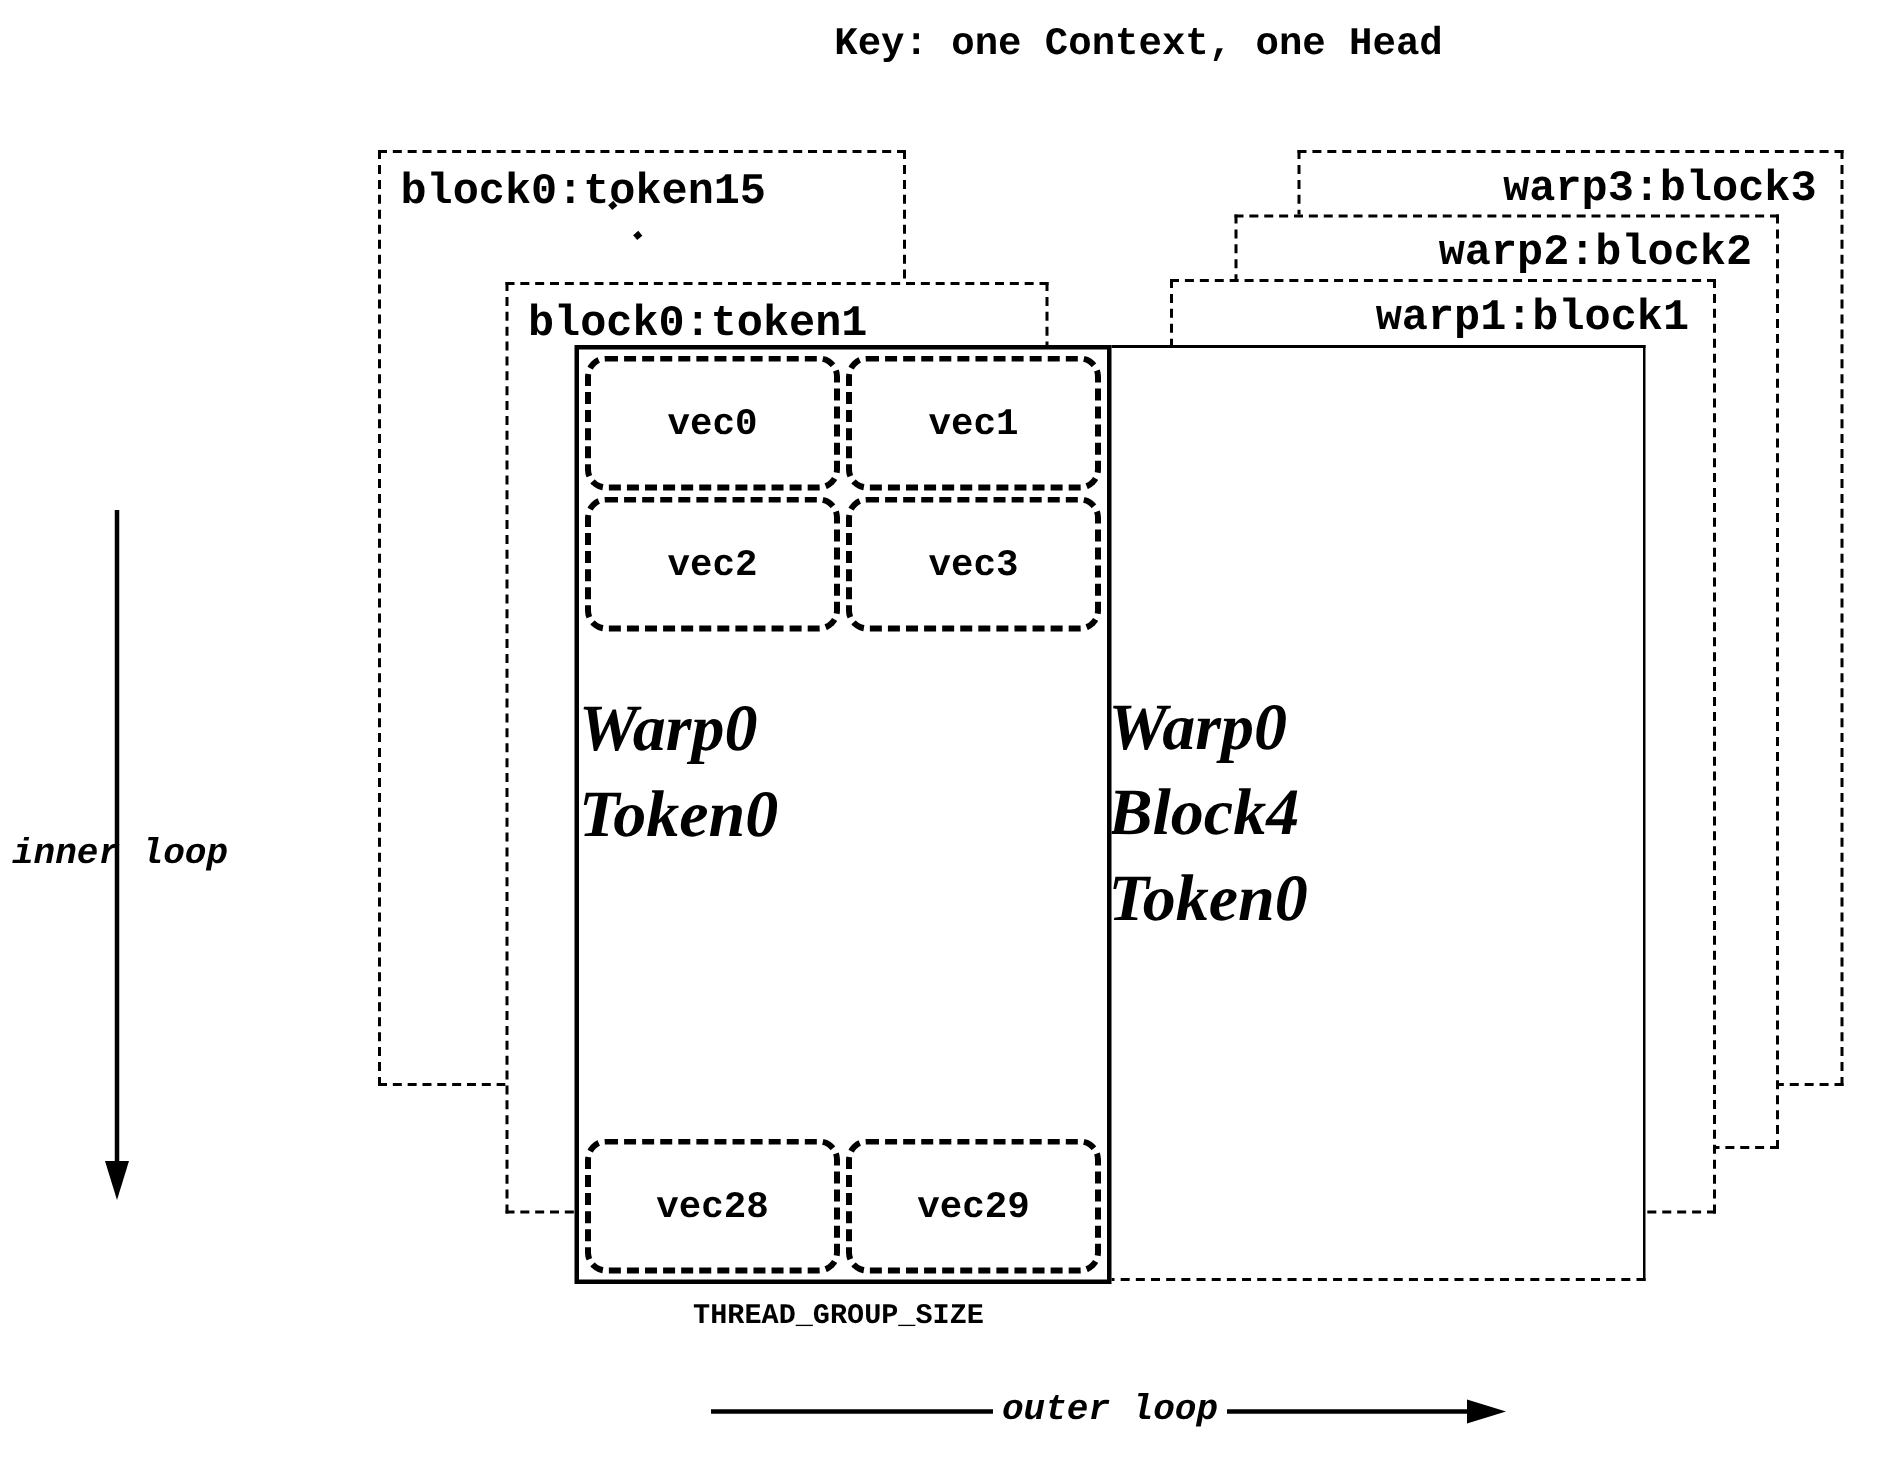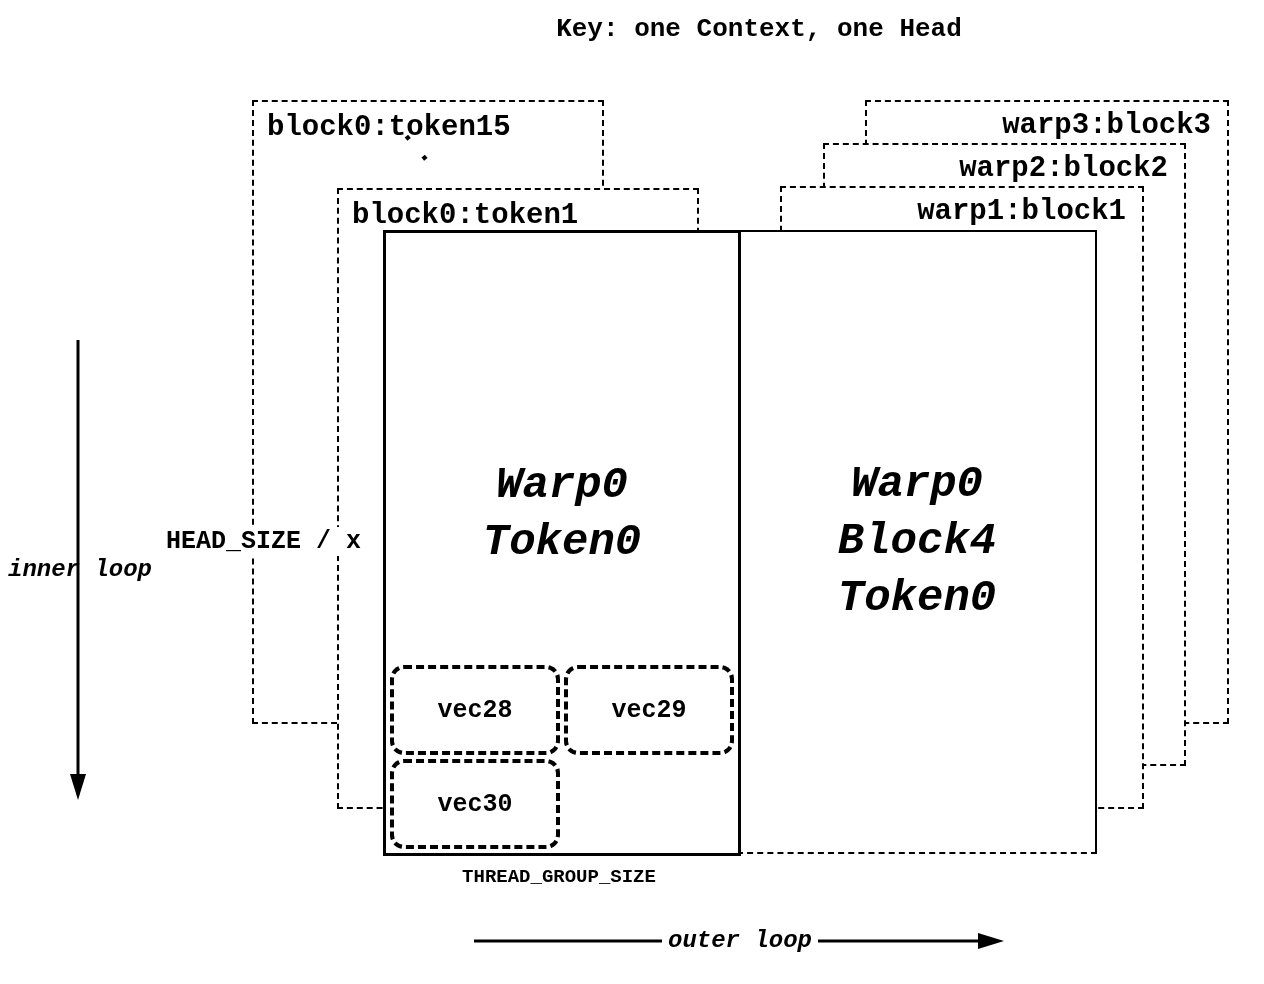--- a/index.html
+++ b/index.html
@@ -74,25 +74,25 @@
     align-items: center;
     justify-content: center;
     font-weight: bold;
     font-size: 25px;
   }
 
   .center-text {
     position: absolute;
     left: 0; right: 0;
     top: 224px;
-    text-align: center;
     font-weight: bold;
     font-style: italic;
     font-size: 44px;
     line-height: 57px;
+    font-family: Liberation Serif, serif;
   }
   .center-text span { display: block; }
 
   .title {
     position: absolute;
     left: 553px; top: 14px; width: 412px;
     text-align: center;
     font-weight: bold;
     font-size: 26px;
     white-space: nowrap;
@@ -137,47 +137,57 @@
 
   <div class="box rightbig">
     <div class="center-text">
       <span>Warp0</span>
       <span>Block4</span>
       <span>Token0</span>
     </div>
   </div>
 
   <div class="box mainbox">
+    <div class="vec-grid top">
+      <div class="vec">
+          <span>vec0</span>
+        </div>
+      <div class="vec">
+          <span>vec1</span>
+        </div>
+      <div class="vec">
+          <span>vec2</span>
+        </div>
+      <div class="vec">
+          <span>vec3</span>
+        </div>
+    </div>
 
     <div class="center-text">
       <span>Warp0</span>
       <span>Token0</span>
     </div>
 
     <div class="vec-grid bottom">
       <div class="vec">
           <span>vec28</span>
         </div>
       <div class="vec">
           <span>vec29</span>
         </div>
-      <div class="vec">
-          <span>vec30</span>
-        </div>
     </div>
   </div>
 
   <div class="title">Key: one Context, one Head</div>
 
   <svg class="arrow" id="arrow-inner" width="32" height="470">
     <line x1="16" y1="4" x2="16" y2="440" stroke="#000" stroke-width="3"></line>
     <polygon points="16,464 8,438 24,438" fill="#000"></polygon>
   </svg>
   <div class="ann" id="inner-loop">inner loop</div>
-  <div class="ann" id="head-size">HEAD_SIZE / x</div>
 
   <div class="ann" id="tgs">THREAD_GROUP_SIZE</div>
   <svg class="arrow" id="arrow-outer" width="545" height="32">
     <line x1="6" y1="16" x2="510" y2="16" stroke="#000" stroke-width="3"></line>
     <polygon points="536,16 510,8 510,24" fill="#000"></polygon>
   </svg>
   <div class="ann" id="outer-loop">outer loop</div>
 
 </div>
 

